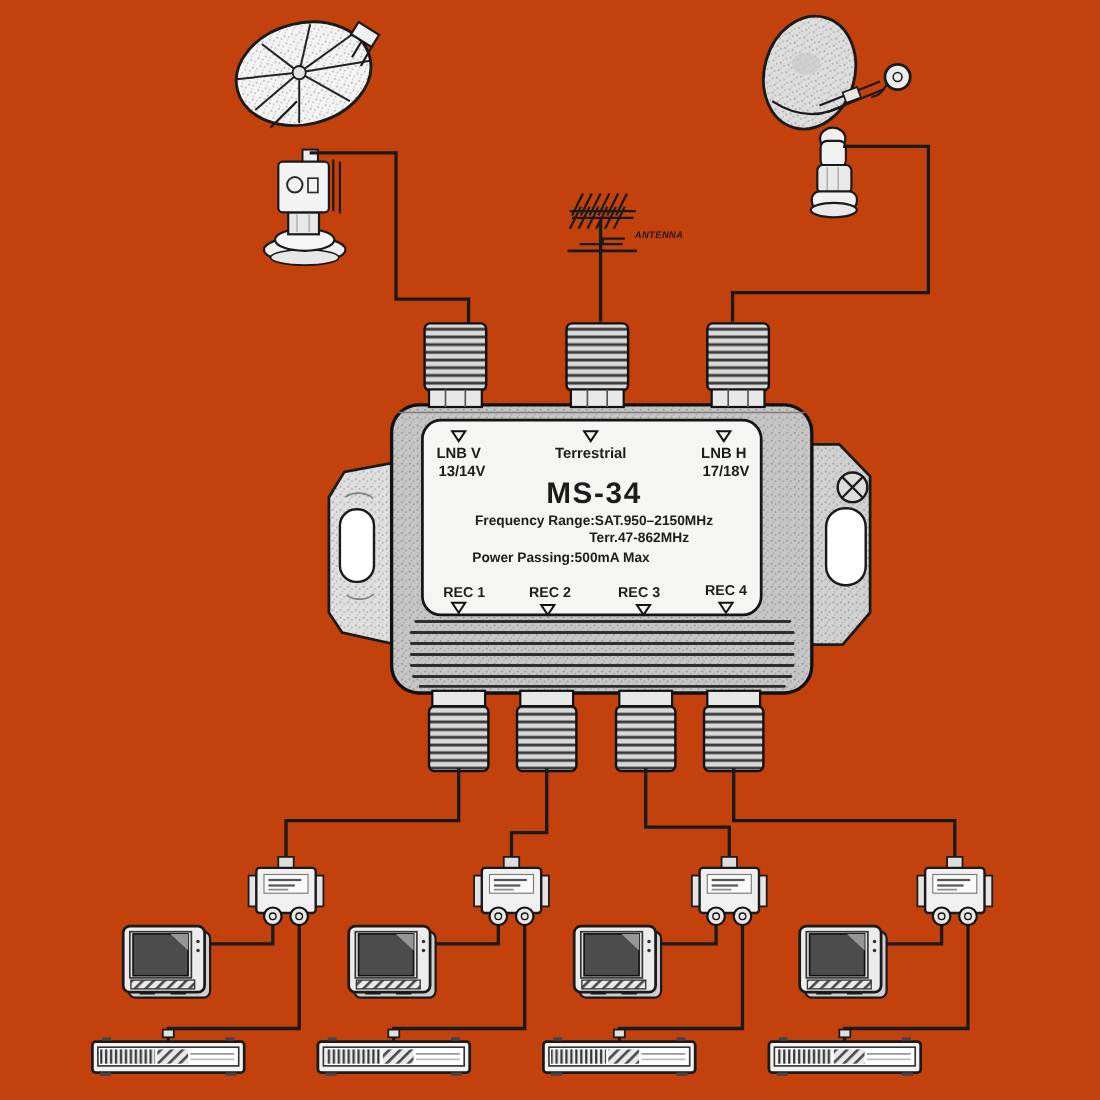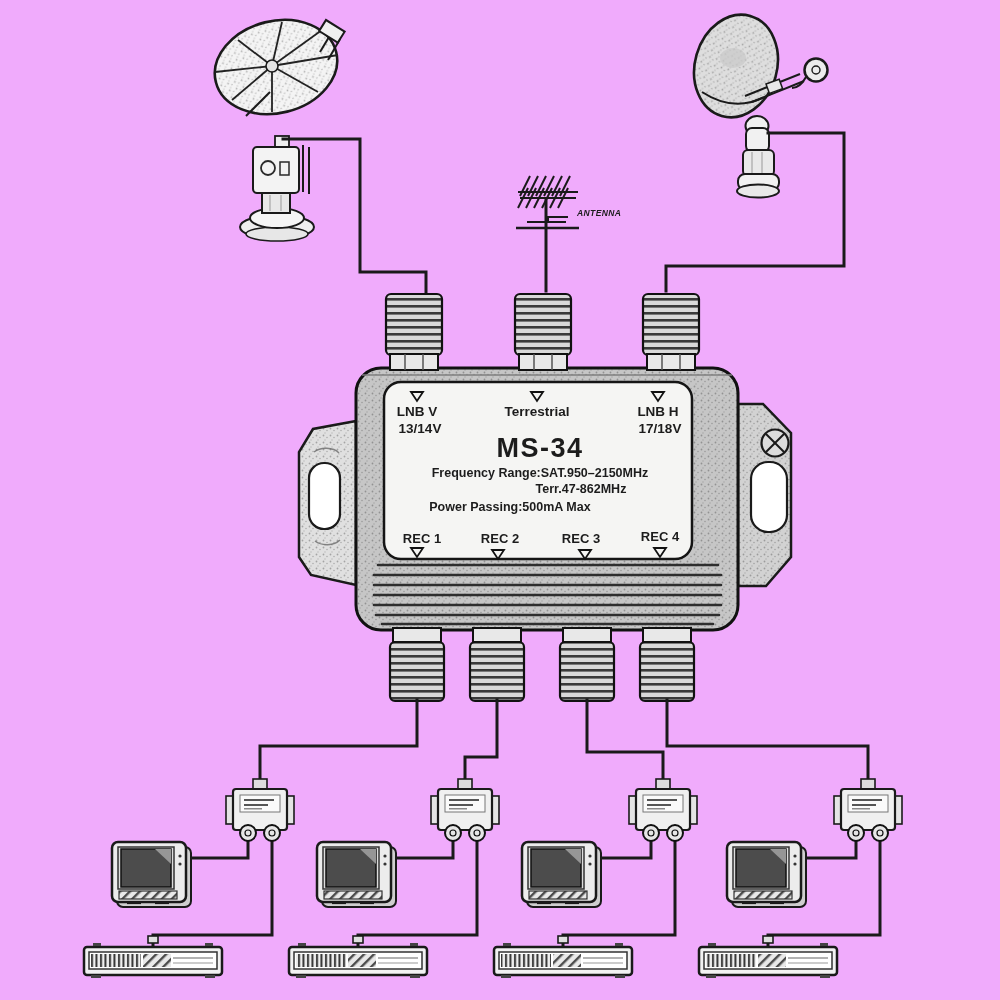--- a/index.html
+++ b/index.html
@@ -1,16 +1,16 @@
 <!DOCTYPE html>
 <html><head>
 <meta charset="utf-8">
 <style>
   html,body{margin:0;padding:0;background:#ffffff;}
-  #stage{width:1000px;height:1000px;position:relative;background:#f0abfc;font-family:"Liberation Sans",sans-serif;}
+  #stage{width:1000px;height:1000px;position:relative;background:#c2410c;font-family:"Liberation Sans",sans-serif;}
   svg{display:block;}
   .cable{stroke:#1a1a1a;stroke-width:3;fill:none;stroke-linecap:square;stroke-linejoin:miter;}
   .thin{stroke:#1a1a1a;stroke-width:2;fill:none;}
   text{font-family:"Liberation Sans",sans-serif;fill:#1c1c1c;}
   .lbl{font-size:13.5px;font-weight:bold;}
   .model{font-size:27px;font-weight:bold;letter-spacing:1.5px;}
   .spec{font-size:12.5px;font-weight:bold;}
   .rec{font-size:13px;font-weight:bold;}
   .ant{font-size:8.5px;font-weight:bold;font-style:italic;letter-spacing:.4px;}
 </style>

